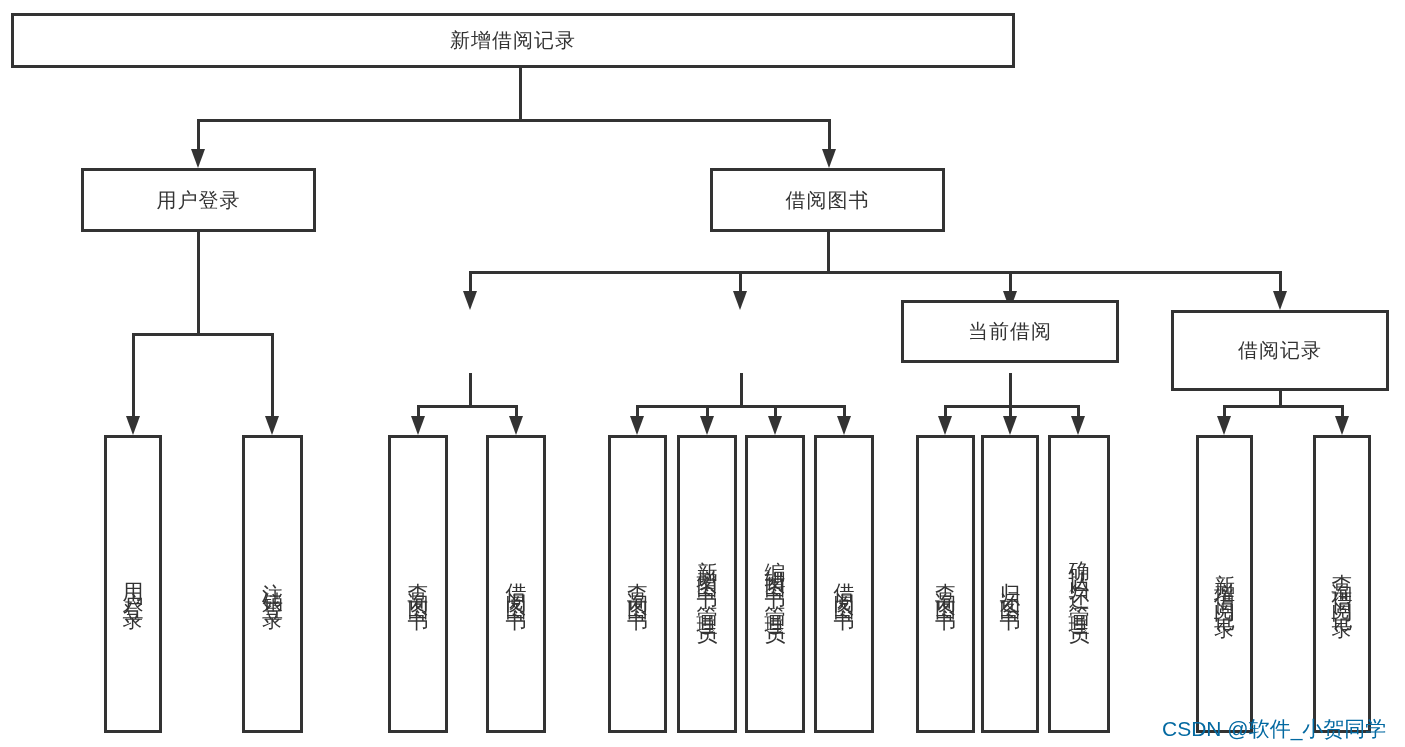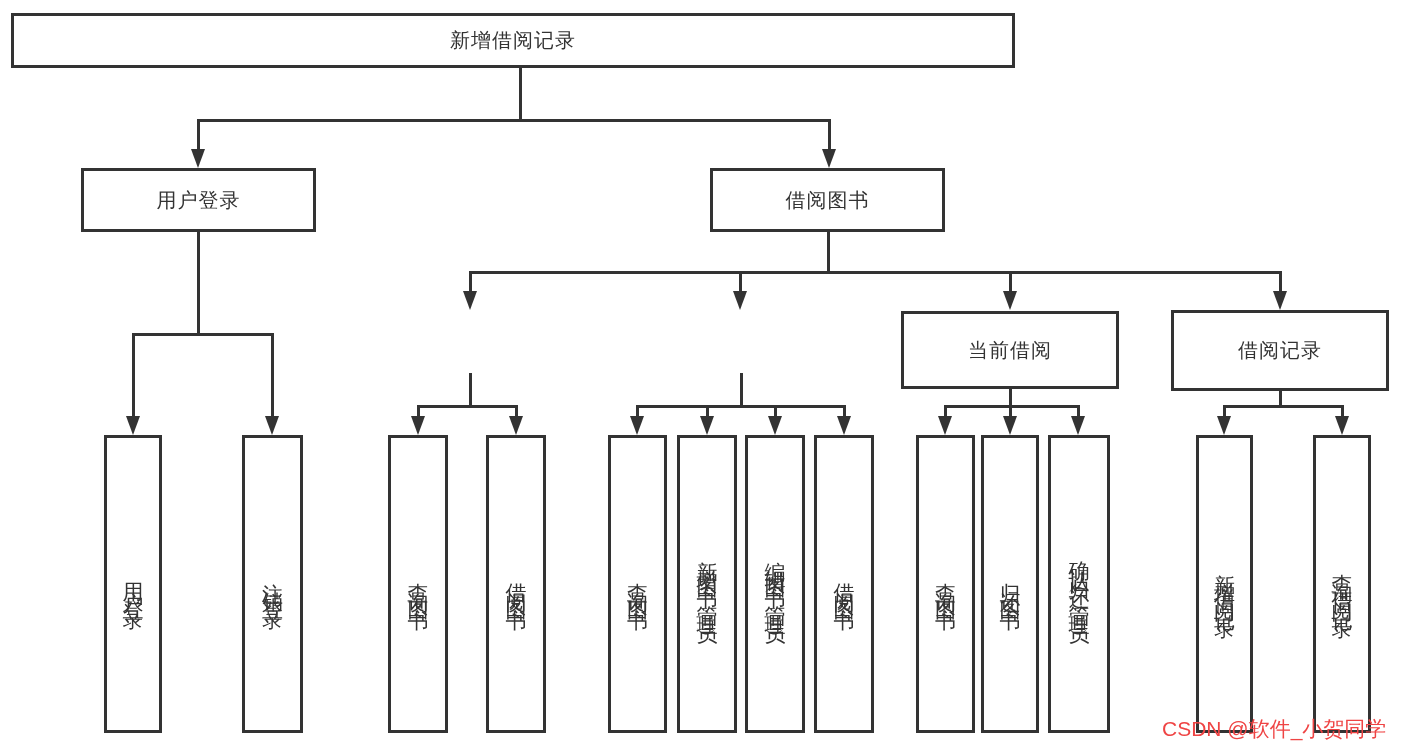--- a/index.html
+++ b/index.html
@@ -66,21 +66,21 @@
     border-left: 7px solid transparent;
     border-right: 7px solid transparent;
     border-top: 19px solid #333333;
     z-index: 1;
   }
   .watermark {
     position: absolute;
     left: 1162px;
     top: 715px;
     font-size: 21px;
-    color: #ef4444;
+    color: #0369a1;
     z-index: 3;
     white-space: nowrap;
   }
 </style>
 </head>
 <body>
 
 <div class="canvas">
 
   <div class="node" style="left:11px;top:13px;width:1004px;height:55px">
@@ -105,21 +105,21 @@
   <div class="hline" style="left:469px;top:271px;width:812px"></div>
   <div class="vline" style="left:469px;top:271px;height:21px"></div>
   <div class="arrow" style="left:463px;top:291px"></div>
   <div class="vline" style="left:739px;top:271px;height:21px"></div>
   <div class="arrow" style="left:733px;top:291px"></div>
   <div class="vline" style="left:1009px;top:271px;height:21px"></div>
   <div class="arrow" style="left:1003px;top:291px"></div>
   <div class="vline" style="left:1279px;top:271px;height:21px"></div>
   <div class="arrow" style="left:1273px;top:291px"></div>
 
-  <div class="node" style="left:901px;top:311px;width:218px;height:78px">
+  <div class="node" style="left:901px;top:300px;width:218px;height:63px">
     <span>当前借阅</span>
   </div>
   <div class="node" style="left:1171px;top:310px;width:218px;height:81px">
     <span>借阅记录</span>
   </div>
 
   <div class="vline" style="left:197px;top:232px;height:104px"></div>
   <div class="hline" style="left:132px;top:333px;width:142px"></div>
   <div class="vline" style="left:132px;top:333px;height:84px"></div>
   <div class="arrow" style="left:126px;top:416px"></div>

